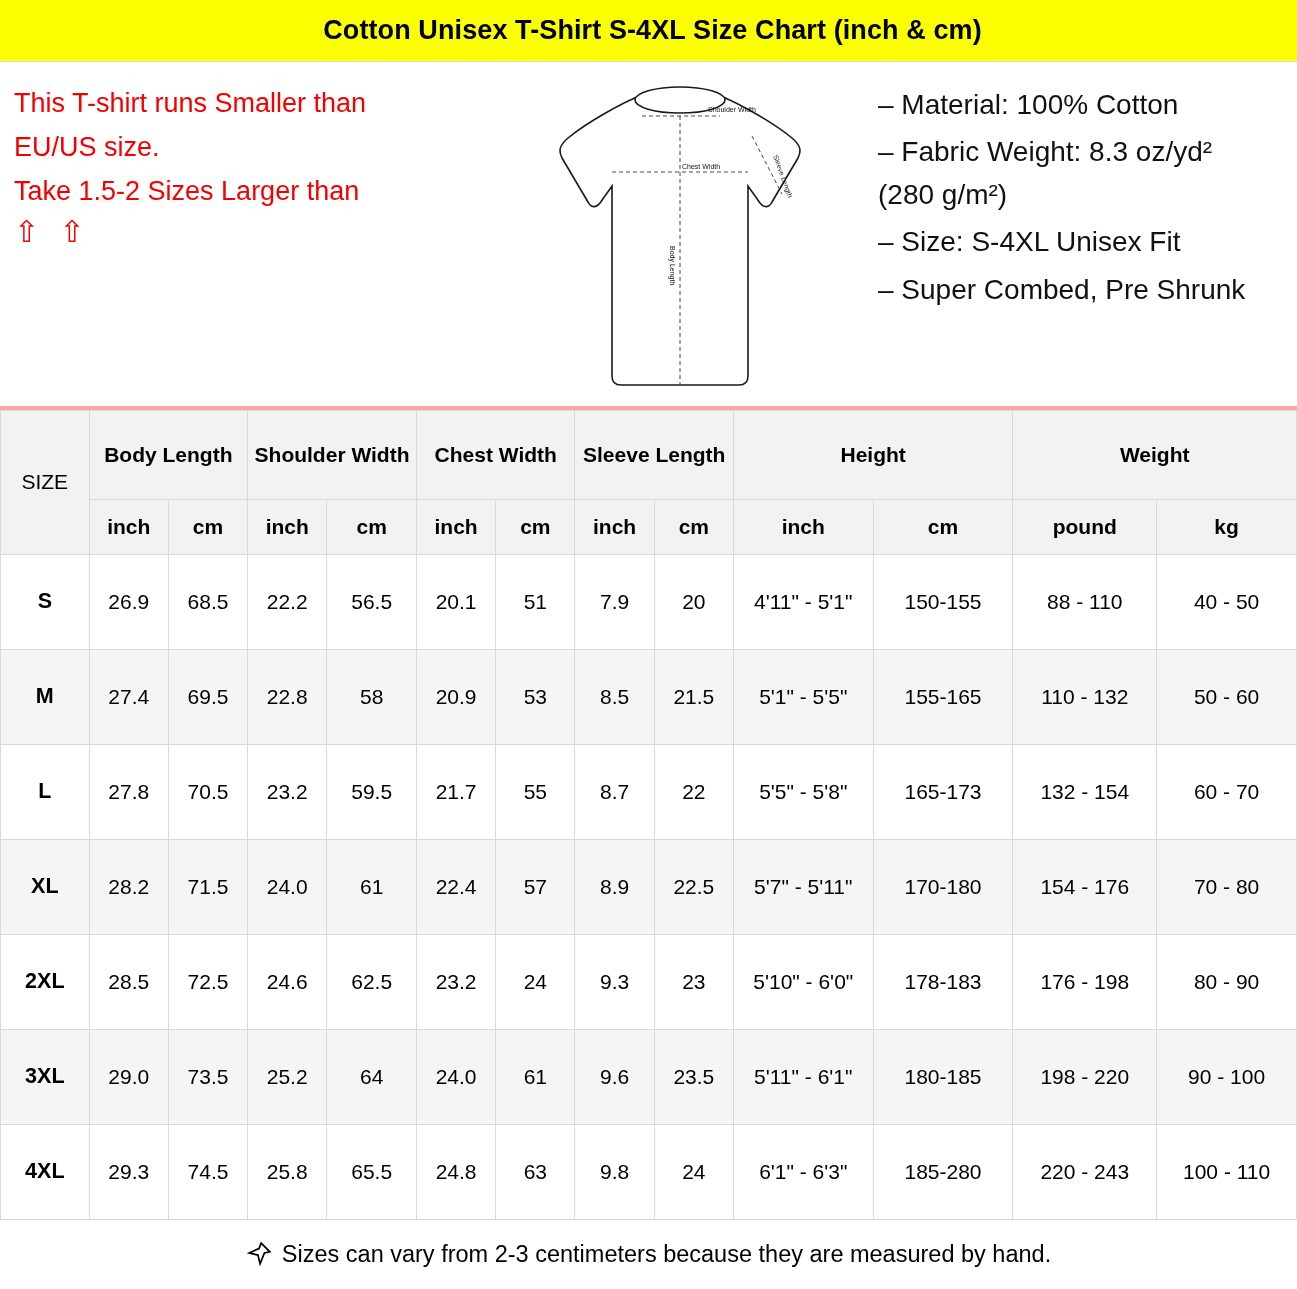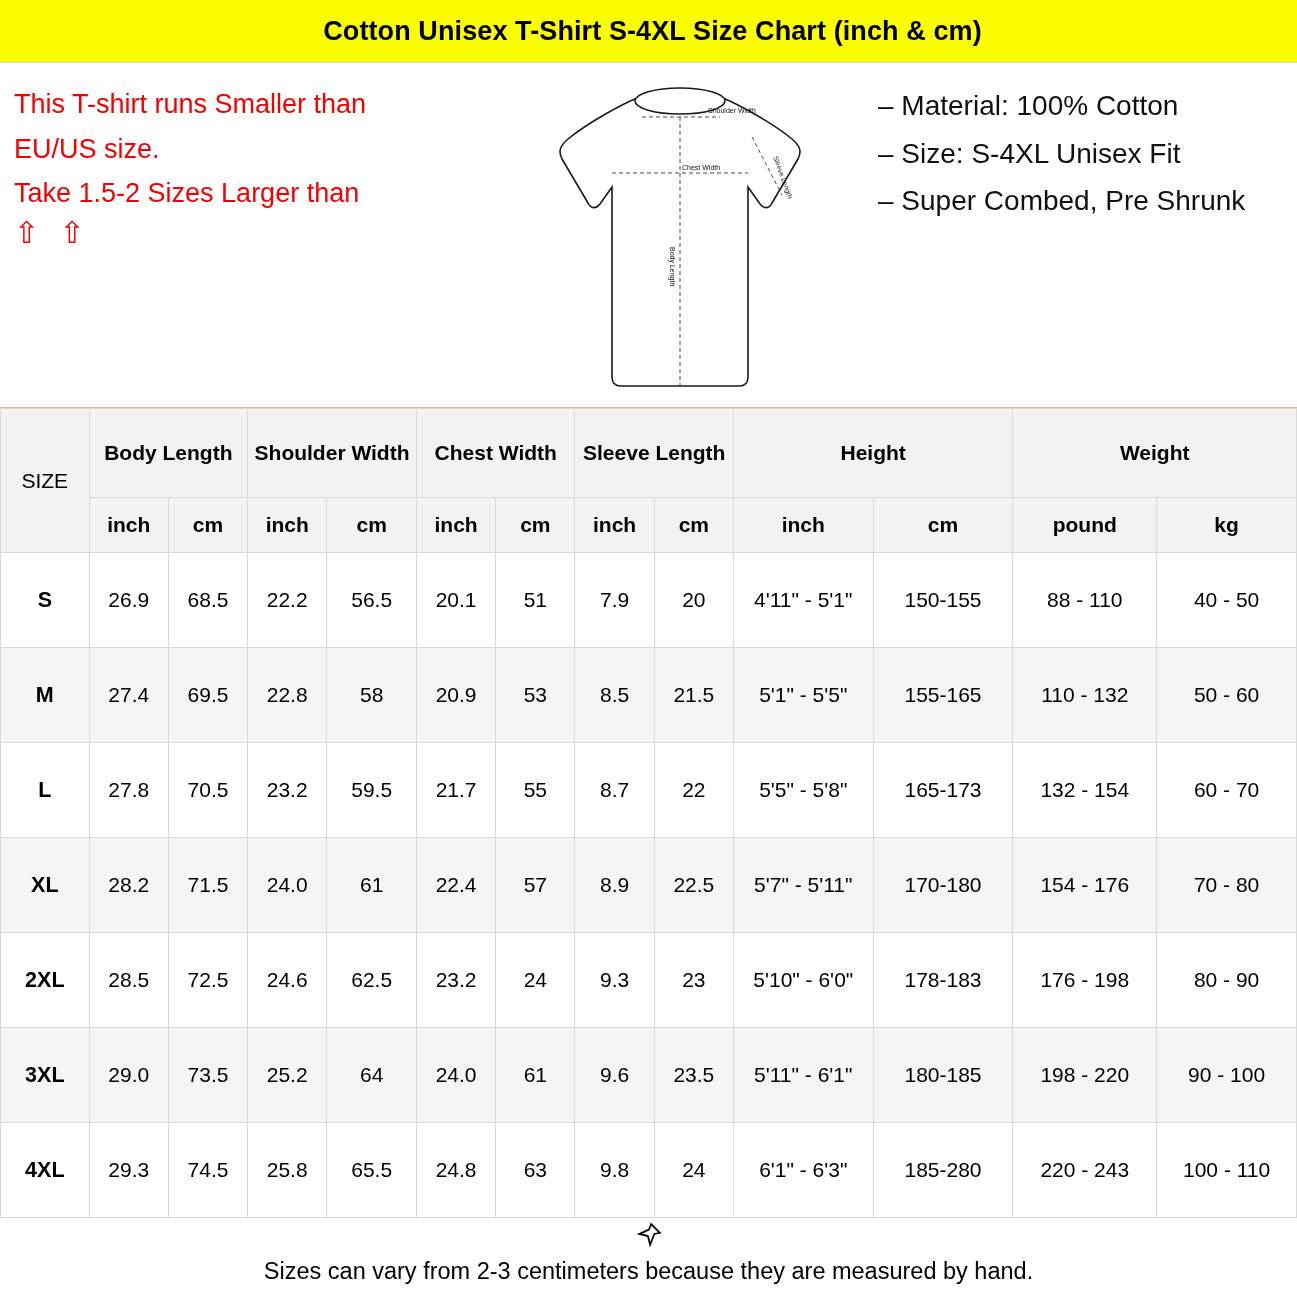--- a/index.html
+++ b/index.html
@@ -36,21 +36,21 @@
     font-size: 27px;
     font-weight: bold;
     letter-spacing: 0.1px;
     color: #000;
     text-align: center;
   }
   
   .top-area {
     display: flex;
     height: 352px;
-    border-bottom: 1px solid #fca5a5;
+    border-bottom: 4px solid #fca5a5;
     background: #fff;
   }
   .note-col {
     width: 500px;
     padding: 22px 10px 0 14px;
     box-sizing: border-box;
   }
   .note-col p {
     margin: 0 0 6px 0;
     color: #f30000;
@@ -135,21 +135,20 @@
   col.c-w-lb   { width: 138px; }
   col.c-w-kg   { width: 134px; }
   
   .footer {
     height: 82px;
     display: flex;
     align-items: center;
     justify-content: center;
     gap: 10px;
     background: #fff;
-    flex-direction: column;
   }
   .footer .foot-text {
     font-size: 23.5px;
     color: #000;
   }
   .pin-icon { display: inline-block; width: 26px; height: 26px; }
   .shirt-svg { display: block; }
 </style>
 </head>
 <body>
@@ -188,20 +187,21 @@
           <text x="178" y="36">Shoulder Width</text>
           <text x="152" y="93">Chest Width</text>
           <text x="140" y="170" transform="rotate(90 140 170)">Body Length</text>
           <text x="243" y="80" transform="rotate(70 243 80)">Sleeve Length</text>
         </g>
       </svg>
     </div>
 
     <div class="specs-col">
       <div class="spec">– Material: 100% Cotton</div>
+      <div class="spec">– Fabric Weight: 8.3 oz/yd² (280 g/m²)</div>
       <div class="spec">– Size: S-4XL Unisex Fit</div>
       <div class="spec">– Super Combed, Pre Shrunk</div>
     </div>
   </div>
 
   <table class="size-table">
     <colgroup>
       <col class="c-size">
         <col class="c-n">
         <col class="c-n">

